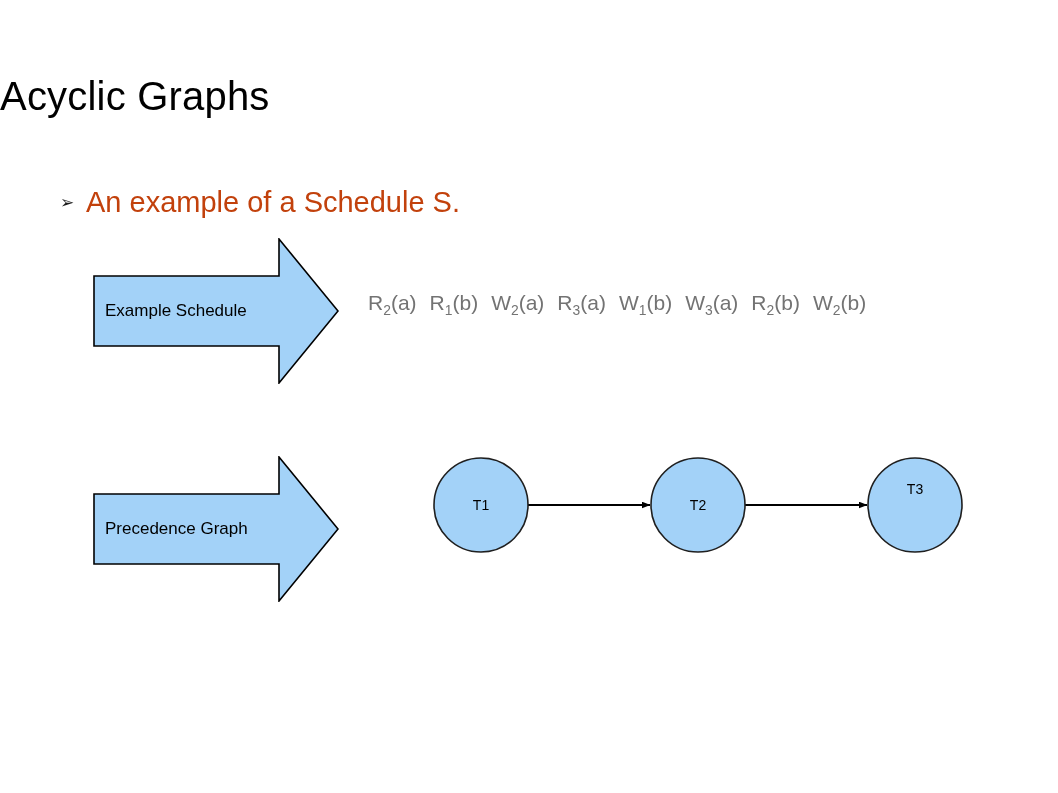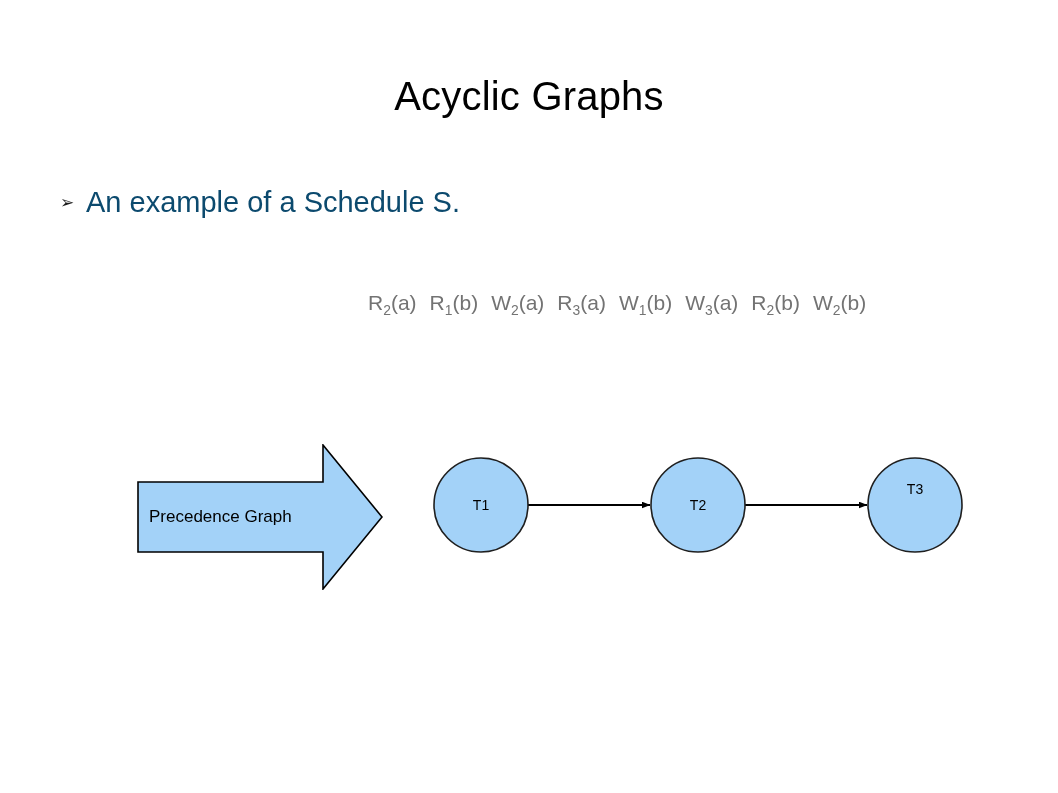--- a/index.html
+++ b/index.html
@@ -22,21 +22,20 @@
     height: 793px;
     background: #ffffff;
   }
 
   
   .title {
     position: absolute;
     left: 0;
     top: 72px;
     width: 1058px;
-    text-align: center;
     font-size: 40px;
     line-height: 48px;
     font-weight: 400;
     letter-spacing: 0.2px;
     color: #000000;
     white-space: nowrap;
   }
 
   
   .bullet-row {
@@ -50,21 +49,21 @@
     font-size: 17px;
     line-height: 17px;
     color: #1a1a1a;
     width: 26px;
     transform: translateY(-4px);
     font-family: "DejaVu Sans", sans-serif;
   }
   .bullet-text {
     font-size: 29px;
     line-height: 36px;
-    color: #0c4a6e;
+    color: #c2410c;
     white-space: nowrap;
   }
 
   
   .block-arrow {
     position: absolute;
   }
   .block-arrow svg {
     display: block;
   }
@@ -80,21 +79,21 @@
     padding-left: 12px;
     box-sizing: border-box;
     font-size: 17px;
     line-height: 21px;
     color: #000000;
     white-space: nowrap;
     pointer-events: none;
   }
 
   #arrow-schedule { left: 93px; top: 238px; width: 246px; height: 146px; }
-  #arrow-precedence { left: 93px; top: 444px; width: 246px; height: 146px; margin-left: 44px; }
+  #arrow-precedence { left: 93px; top: 456px; width: 246px; height: 146px; }
 
   
   .schedule-seq {
     position: absolute;
     left: 368px;
     top: 289px;
     font-size: 21px;
     line-height: 28px;
     white-space: nowrap;
     color: #737373;
@@ -132,20 +131,26 @@
 
 <div class="slide">
 
   <div class="title">Acyclic Graphs</div>
 
   <div class="bullet-row">
     <span class="bullet-glyph">➢</span>
     <span class="bullet-text">An example of a Schedule S.</span>
   </div>
 
+  <div class="block-arrow" id="arrow-schedule">
+    <svg width="246" height="146" viewBox="0 0 246 146">
+      <polygon points="1,38 186,38 186,1 245,73 186,145 186,108 1,108" fill="#A3D2F8" stroke="#000000" stroke-width="1.6" stroke-linejoin="miter"></polygon>
+    </svg>
+    <div class="ba-label">Example Schedule</div>
+  </div>
 
   <div class="block-arrow" id="arrow-precedence">
     <svg width="246" height="146" viewBox="0 0 246 146">
       <polygon points="1,38 186,38 186,1 245,73 186,145 186,108 1,108" fill="#A3D2F8" stroke="#000000" stroke-width="1.6" stroke-linejoin="miter"></polygon>
     </svg>
     <div class="ba-label">Precedence Graph</div>
   </div>
 
   <div class="schedule-seq" id="schedule-sequence"><span class="op"><span>R</span><sub>2</sub><span>(a)</span></span><span class="op"><span>R</span><sub>1</sub><span>(b)</span></span><span class="op"><span>W</span><sub>2</sub><span>(a)</span></span><span class="op"><span>R</span><sub>3</sub><span>(a)</span></span><span class="op"><span>W</span><sub>1</sub><span>(b)</span></span><span class="op"><span>W</span><sub>3</sub><span>(a)</span></span><span class="op"><span>R</span><sub>2</sub><span>(b)</span></span><span class="op"><span>W</span><sub>2</sub><span>(b)</span></span></div>
 

